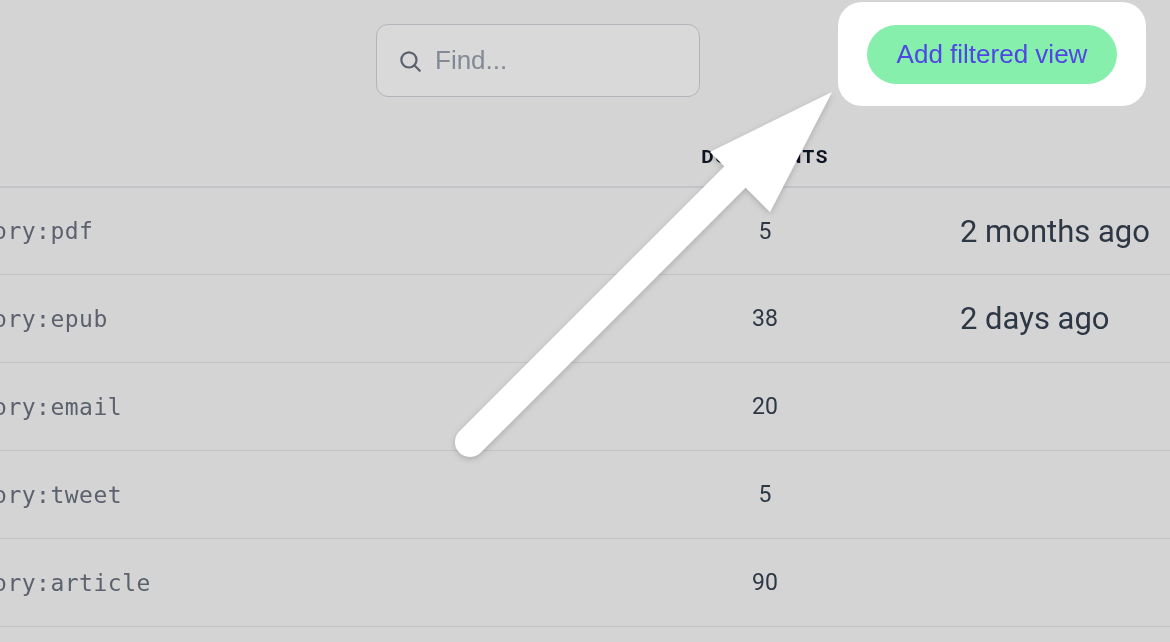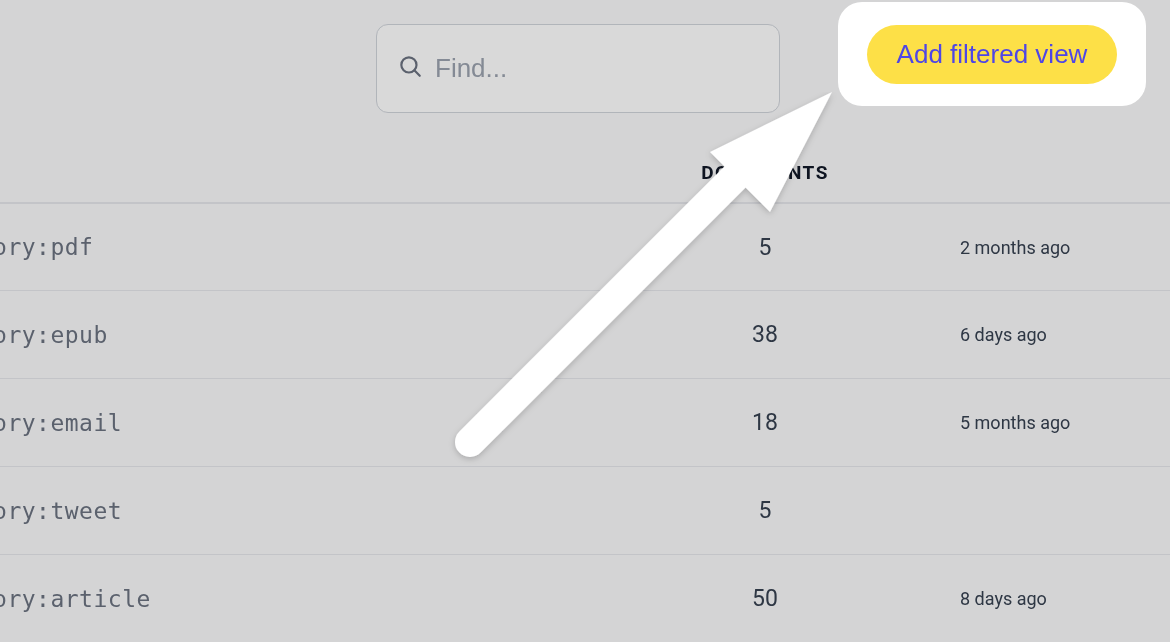--- a/index.html
+++ b/index.html
@@ -26,25 +26,26 @@
       display: flex;
       align-items: center;
       justify-content: flex-start;
       gap: 60px;
       padding: 24px 0 24px 376px;
       position: relative;
       z-index: 1;
     }
     .search-wrap {
       display: flex;
+      align-items: center;
       gap: 12px;
       border: 1px solid #d1d5db;
       border-radius: 12px;
-      padding: 28px 20px;
-      width: 404px;
+      padding: 20px 20px;
+      width: 324px;
       background: #ffffff;
     }
     .search-icon {
       display: inline-flex;
       color: #6b7280;
     }
     .search-input {
       border: none;
       outline: none;
       background: transparent;
@@ -65,21 +66,21 @@
       border-radius: 24px;
       z-index: 20;
       display: flex;
       align-items: center;
       justify-content: center;
     }
     .add-btn {
       display: inline-flex;
       align-items: center;
       justify-content: center;
-      background: #fde047;
+      background: #86efac;
       color: #4f46e5;
       font-size: 26px;
       font-weight: 500;
       border: none;
       border-radius: 9999px;
       padding: 14px 30px;
       cursor: pointer;
     }
     .table-wrap {
       position: relative;
@@ -127,21 +128,21 @@
       overflow: hidden;
       white-space: nowrap;
     }
     .cell-docs {
       text-align: center;
       font-size: 23px;
       color: #374151;
     }
     .cell-updated {
       padding-left: 90px;
-      font-size: 18px;
+      font-size: 31px;
       color: #374151;
       white-space: nowrap;
     }
     .arrow-callout {
       position: absolute;
       z-index: 25;
       pointer-events: none;
     }
   </style>
 </head>
@@ -171,38 +172,36 @@
 
   <div class="row">
     <div class="cell-query">tegory:pdf</div>
     <div class="cell-docs">5</div>
     <div class="cell-updated">2 months ago</div>
   </div>
 
   <div class="row">
     <div class="cell-query">tegory:epub</div>
     <div class="cell-docs">38</div>
-    <div class="cell-updated">6 days ago</div>
+    <div class="cell-updated">2 days ago</div>
   </div>
 
   <div class="row">
     <div class="cell-query">tegory:email</div>
-    <div class="cell-docs">18</div>
-    <div class="cell-updated">5 months ago</div>
+    <div class="cell-docs">20</div>
   </div>
 
   <div class="row">
     <div class="cell-query">tegory:tweet</div>
     <div class="cell-docs">5</div>
   </div>
 
   <div class="row">
     <div class="cell-query">tegory:article</div>
-    <div class="cell-docs">50</div>
-    <div class="cell-updated">8 days ago</div>
+    <div class="cell-docs">90</div>
   </div>
 </div>
 
 <div class="dimmer"></div>
 
 <svg class="arrow-callout" style="left:440px; top:92px;" width="420" height="380" viewBox="0 0 420 380">
   <defs>
     <filter id="ds" x="-20%" y="-20%" width="140%" height="140%">
       <feDropShadow dx="0" dy="2" stdDeviation="3" flood-color="#000" flood-opacity="0.2"></feDropShadow>
     </filter>

